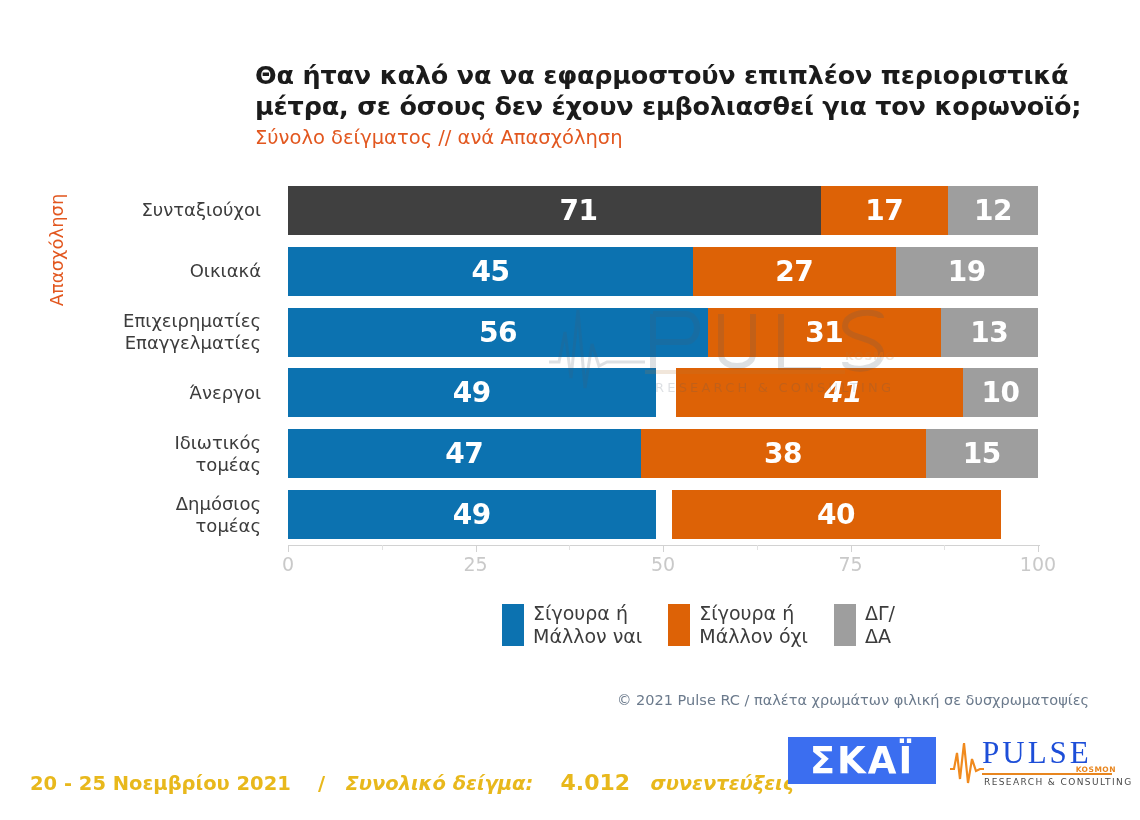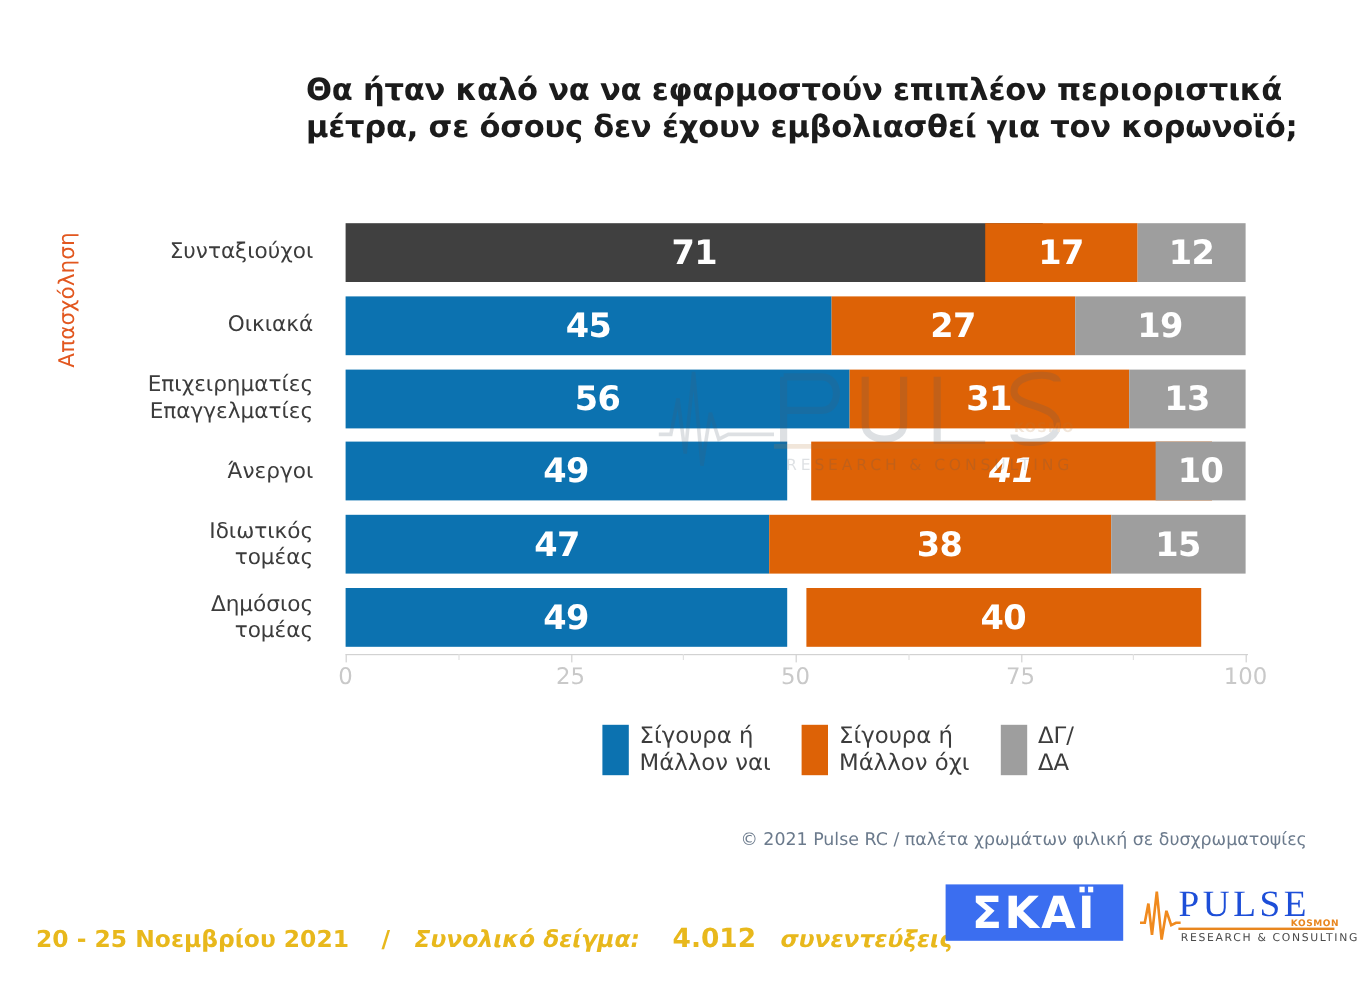--- a/index.html
+++ b/index.html
@@ -189,20 +189,21 @@
   }
 </style>
 </head>
 <body>
 
 <div id="root">
 
   <div class="title-block">
     <div class="title-line">Θα ήταν καλό να να εφαρμοστούν επιπλέον περιοριστικά</div>
     <div class="title-line">μέτρα, σε όσους δεν έχουν εμβολιασθεί για τον κορωνοϊό;</div>
+    <div class="subtitle">Σύνολο δείγματος // ανά Απασχόληση</div>
   </div>
 
   <div class="axis-title">Απασχόληση</div>
 
   <div class="cat-labels" id="cat-labels">
       <div class="cat-label" style="top: 19.4167px;">
         <div>Συνταξιούχοι</div>
       </div>
       <div class="cat-label" style="top: 80.25px;">
         <div>Οικιακά</div>

